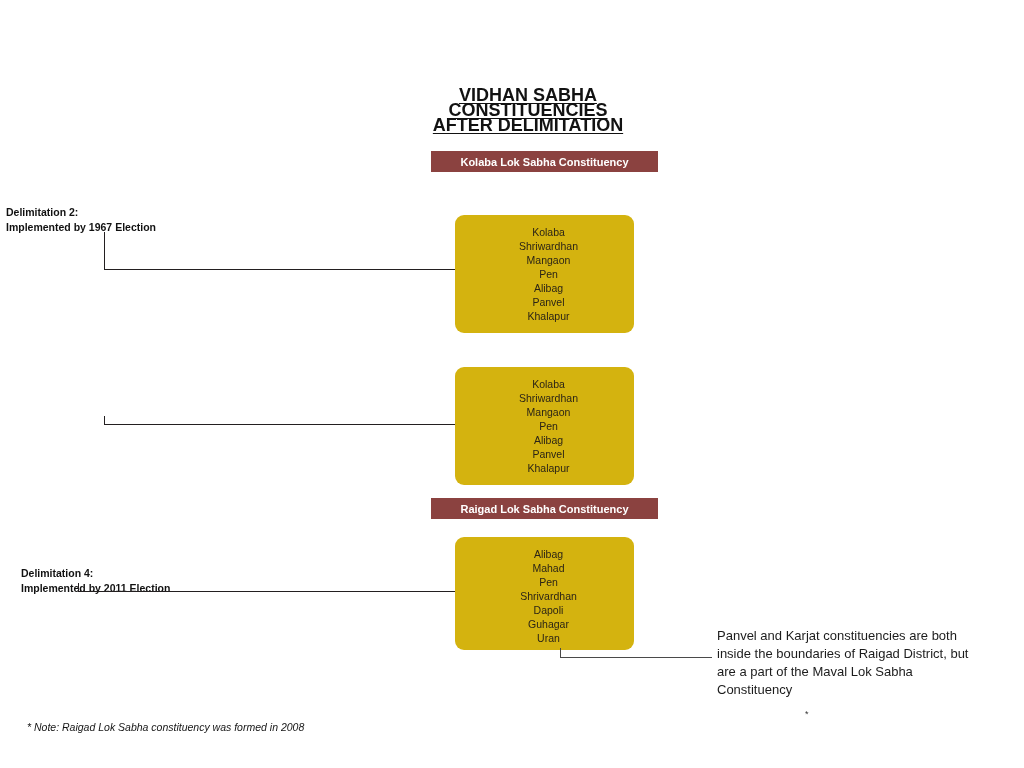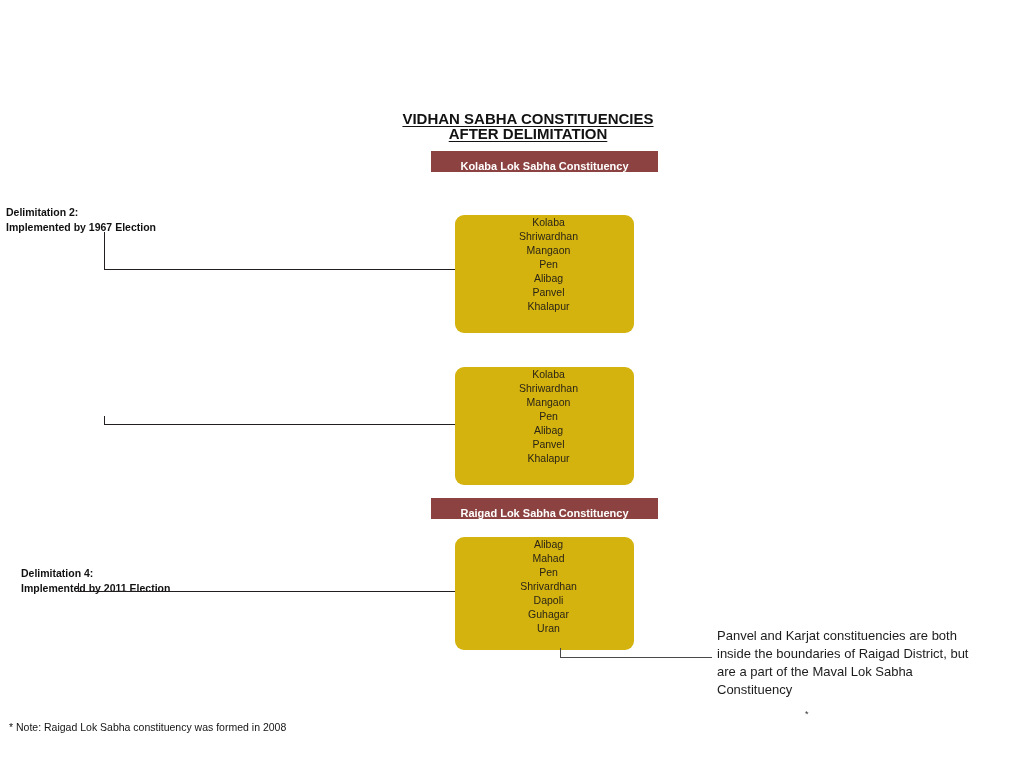--- a/index.html
+++ b/index.html
@@ -41,59 +41,60 @@
     font-size: 16.5px;
     font-weight: bold;
     letter-spacing: 0.1px;
     white-space: nowrap;
   }
 
   
   .section-heading {
     position: absolute;
     left: 378px;
-    top: 111px;
+    top: 88px;
     width: 300px;
     text-align: center;
-    font-size: 15px;
+    font-size: 18px;
     font-weight: bold;
     line-height: 15px;
     color: #121212;
   }
   .section-heading .hl {
     display: inline-block;
     text-decoration: underline;
     text-underline-offset: 2px;
   }
 
   
   .ls-badge {
     position: absolute;
     background: #8B4240;
     height: 21px;
     display: flex;
-    align-items: flex-end;
+    align-items: center;
     justify-content: center;
   }
   .ls-badge span {
     color: #ffffff;
     font-size: 11px;
     font-weight: bold;
     white-space: nowrap;
   }
   #badge-kolaba { left: 431px; top: 151px; width: 227px; }
   #badge-raigad { left: 431px; top: 498px; width: 227px; }
 
   
   .vs-box {
     position: absolute;
     left: 455px;
     width: 179px;
     background: #D4B30F;
     border-radius: 9px;
+    padding-top: 10px;
   }
   #box-1 { top: 215px; height: 118px; }
   #box-2 { top: 367px; height: 118px; }
   #box-3 { top: 537px; height: 113px; }
 
   .vs-list {
     margin: 0;
     padding: 0;
     list-style: none;
     text-align: center;
@@ -157,24 +158,25 @@
     top: 627px;
     width: 268px;
     font-size: 13px;
     line-height: 18px;
     color: #1c1c1c;
   }
 
   
   .footnote {
     position: absolute;
-    left: 9px;
+    left: 27px;
     top: 719px;
     width: 300px;
     font-size: 10.5px;
+    font-style: italic;
     line-height: 16px;
     color: #141414;
   }
   .asterisk-mark {
     position: absolute;
     left: 805px;
     top: 709px;
     font-size: 9px;
     color: #333333;
   }

